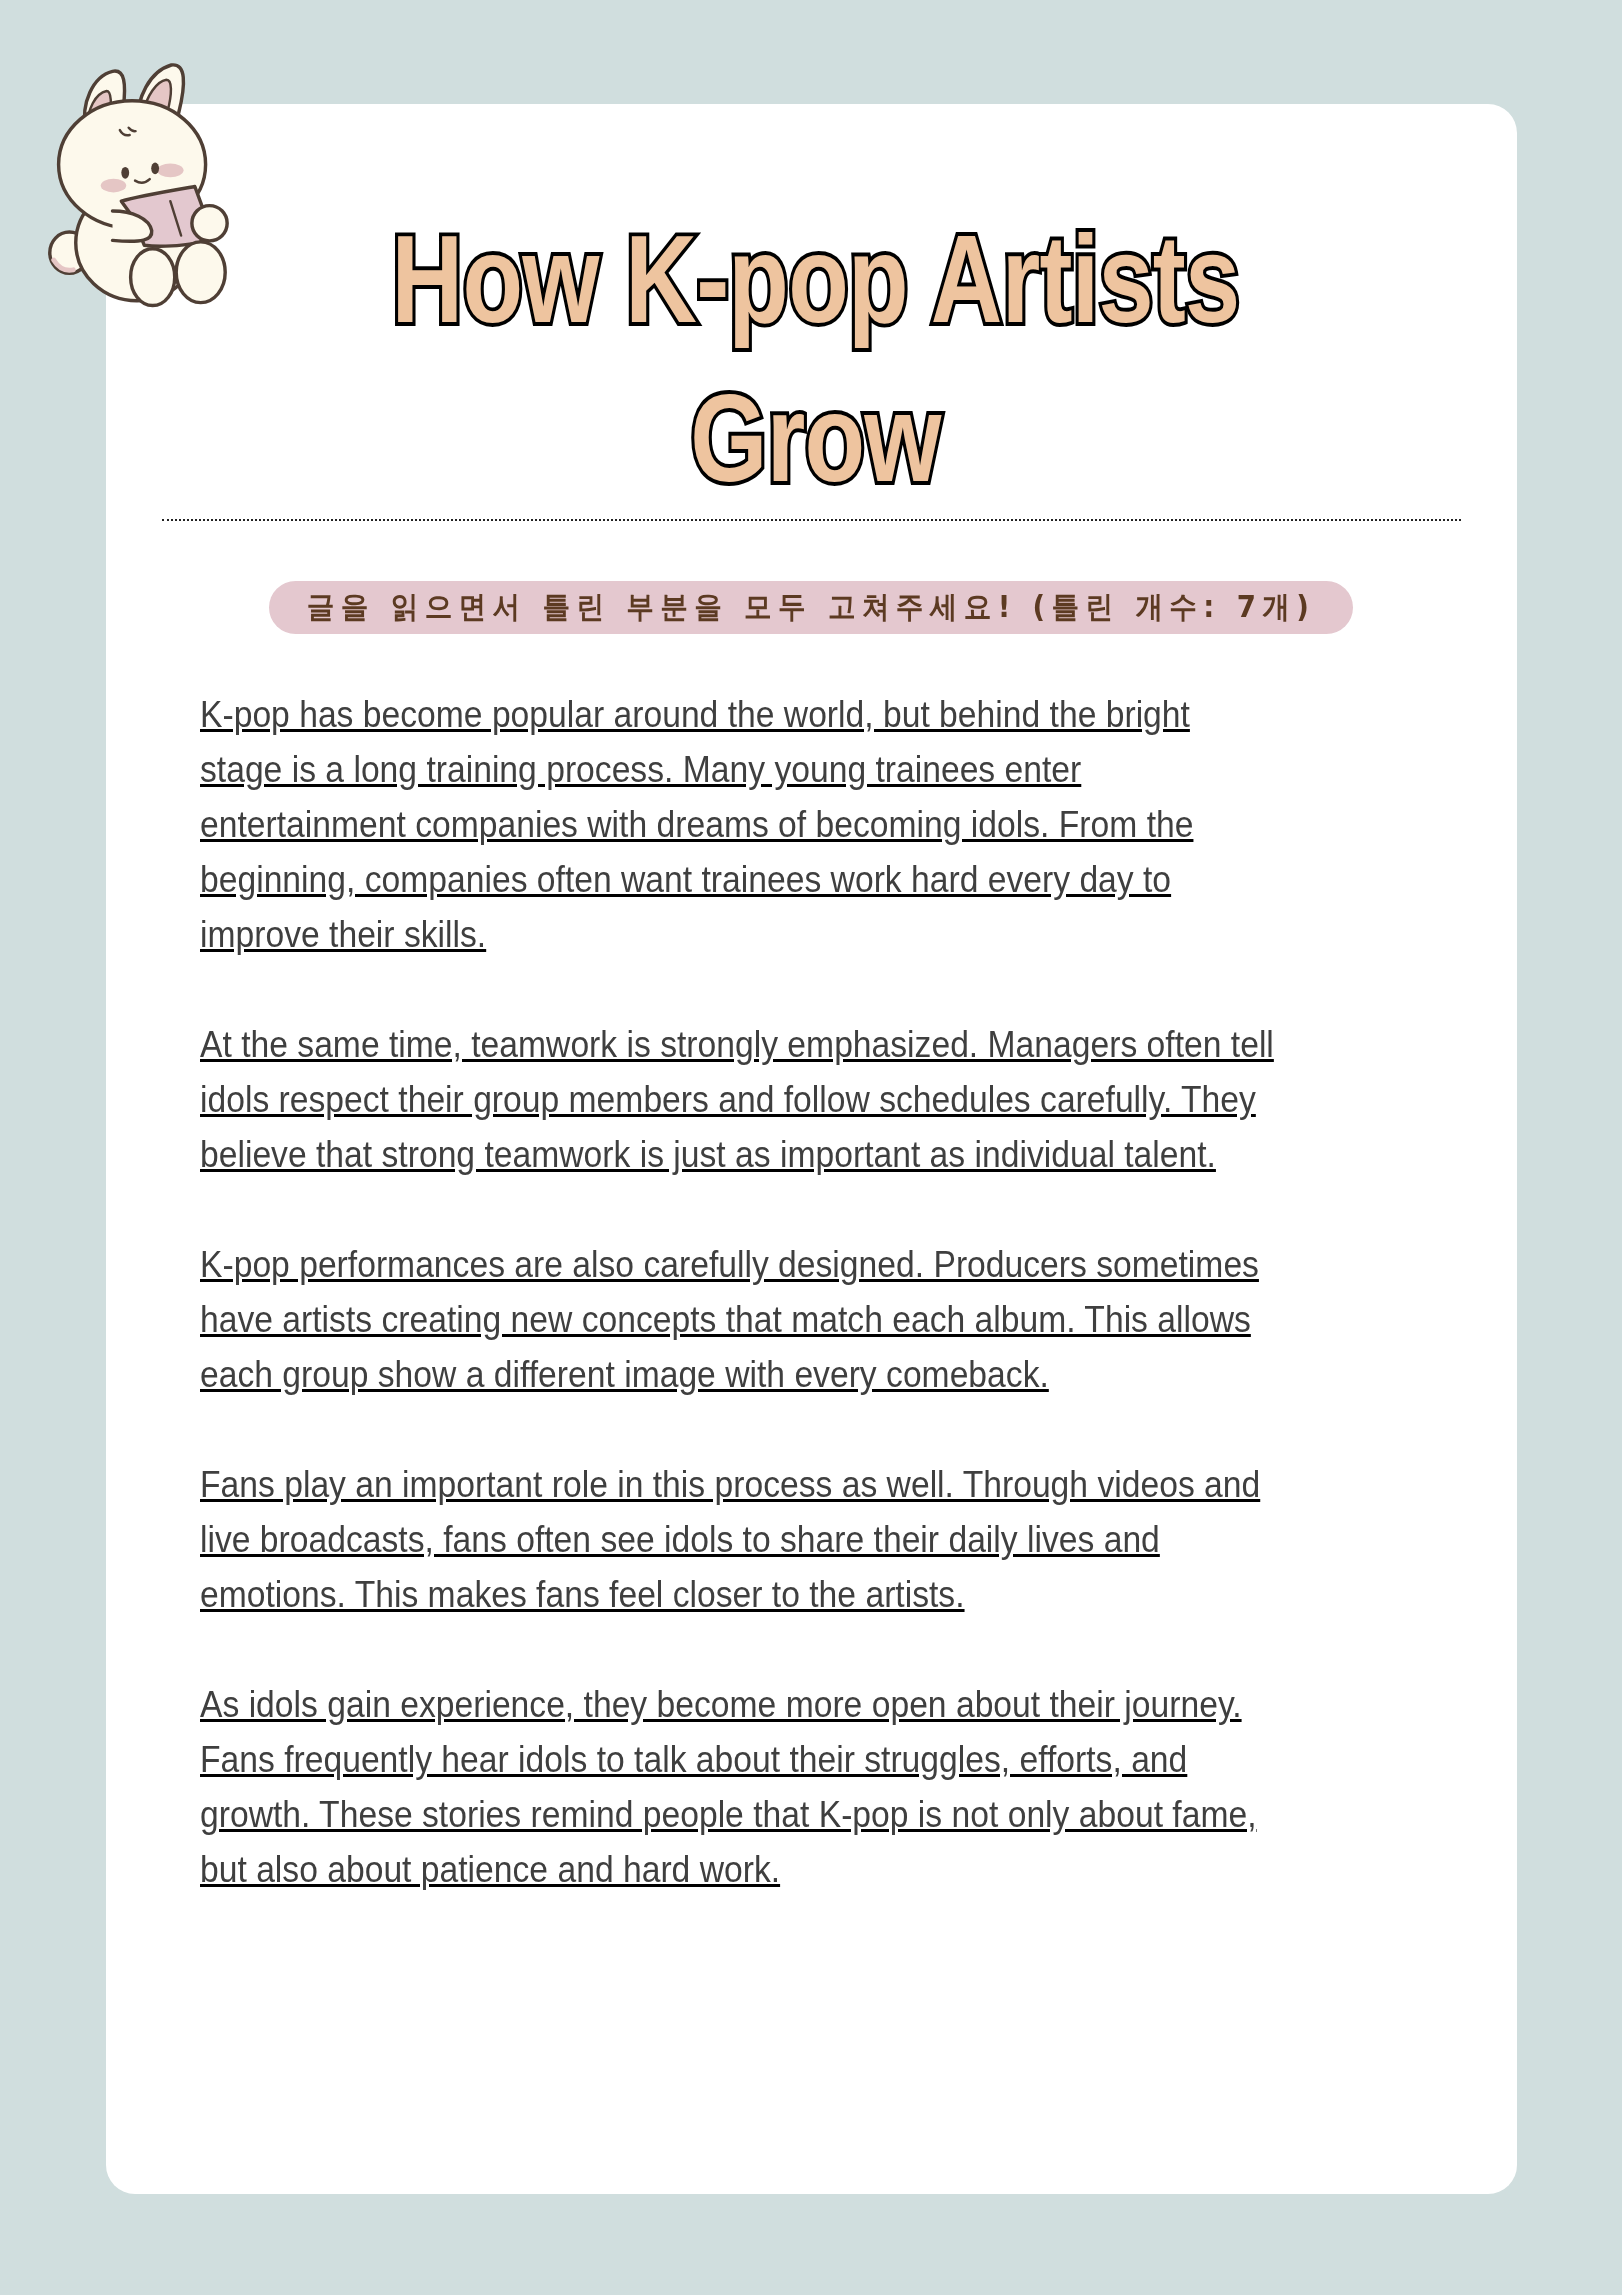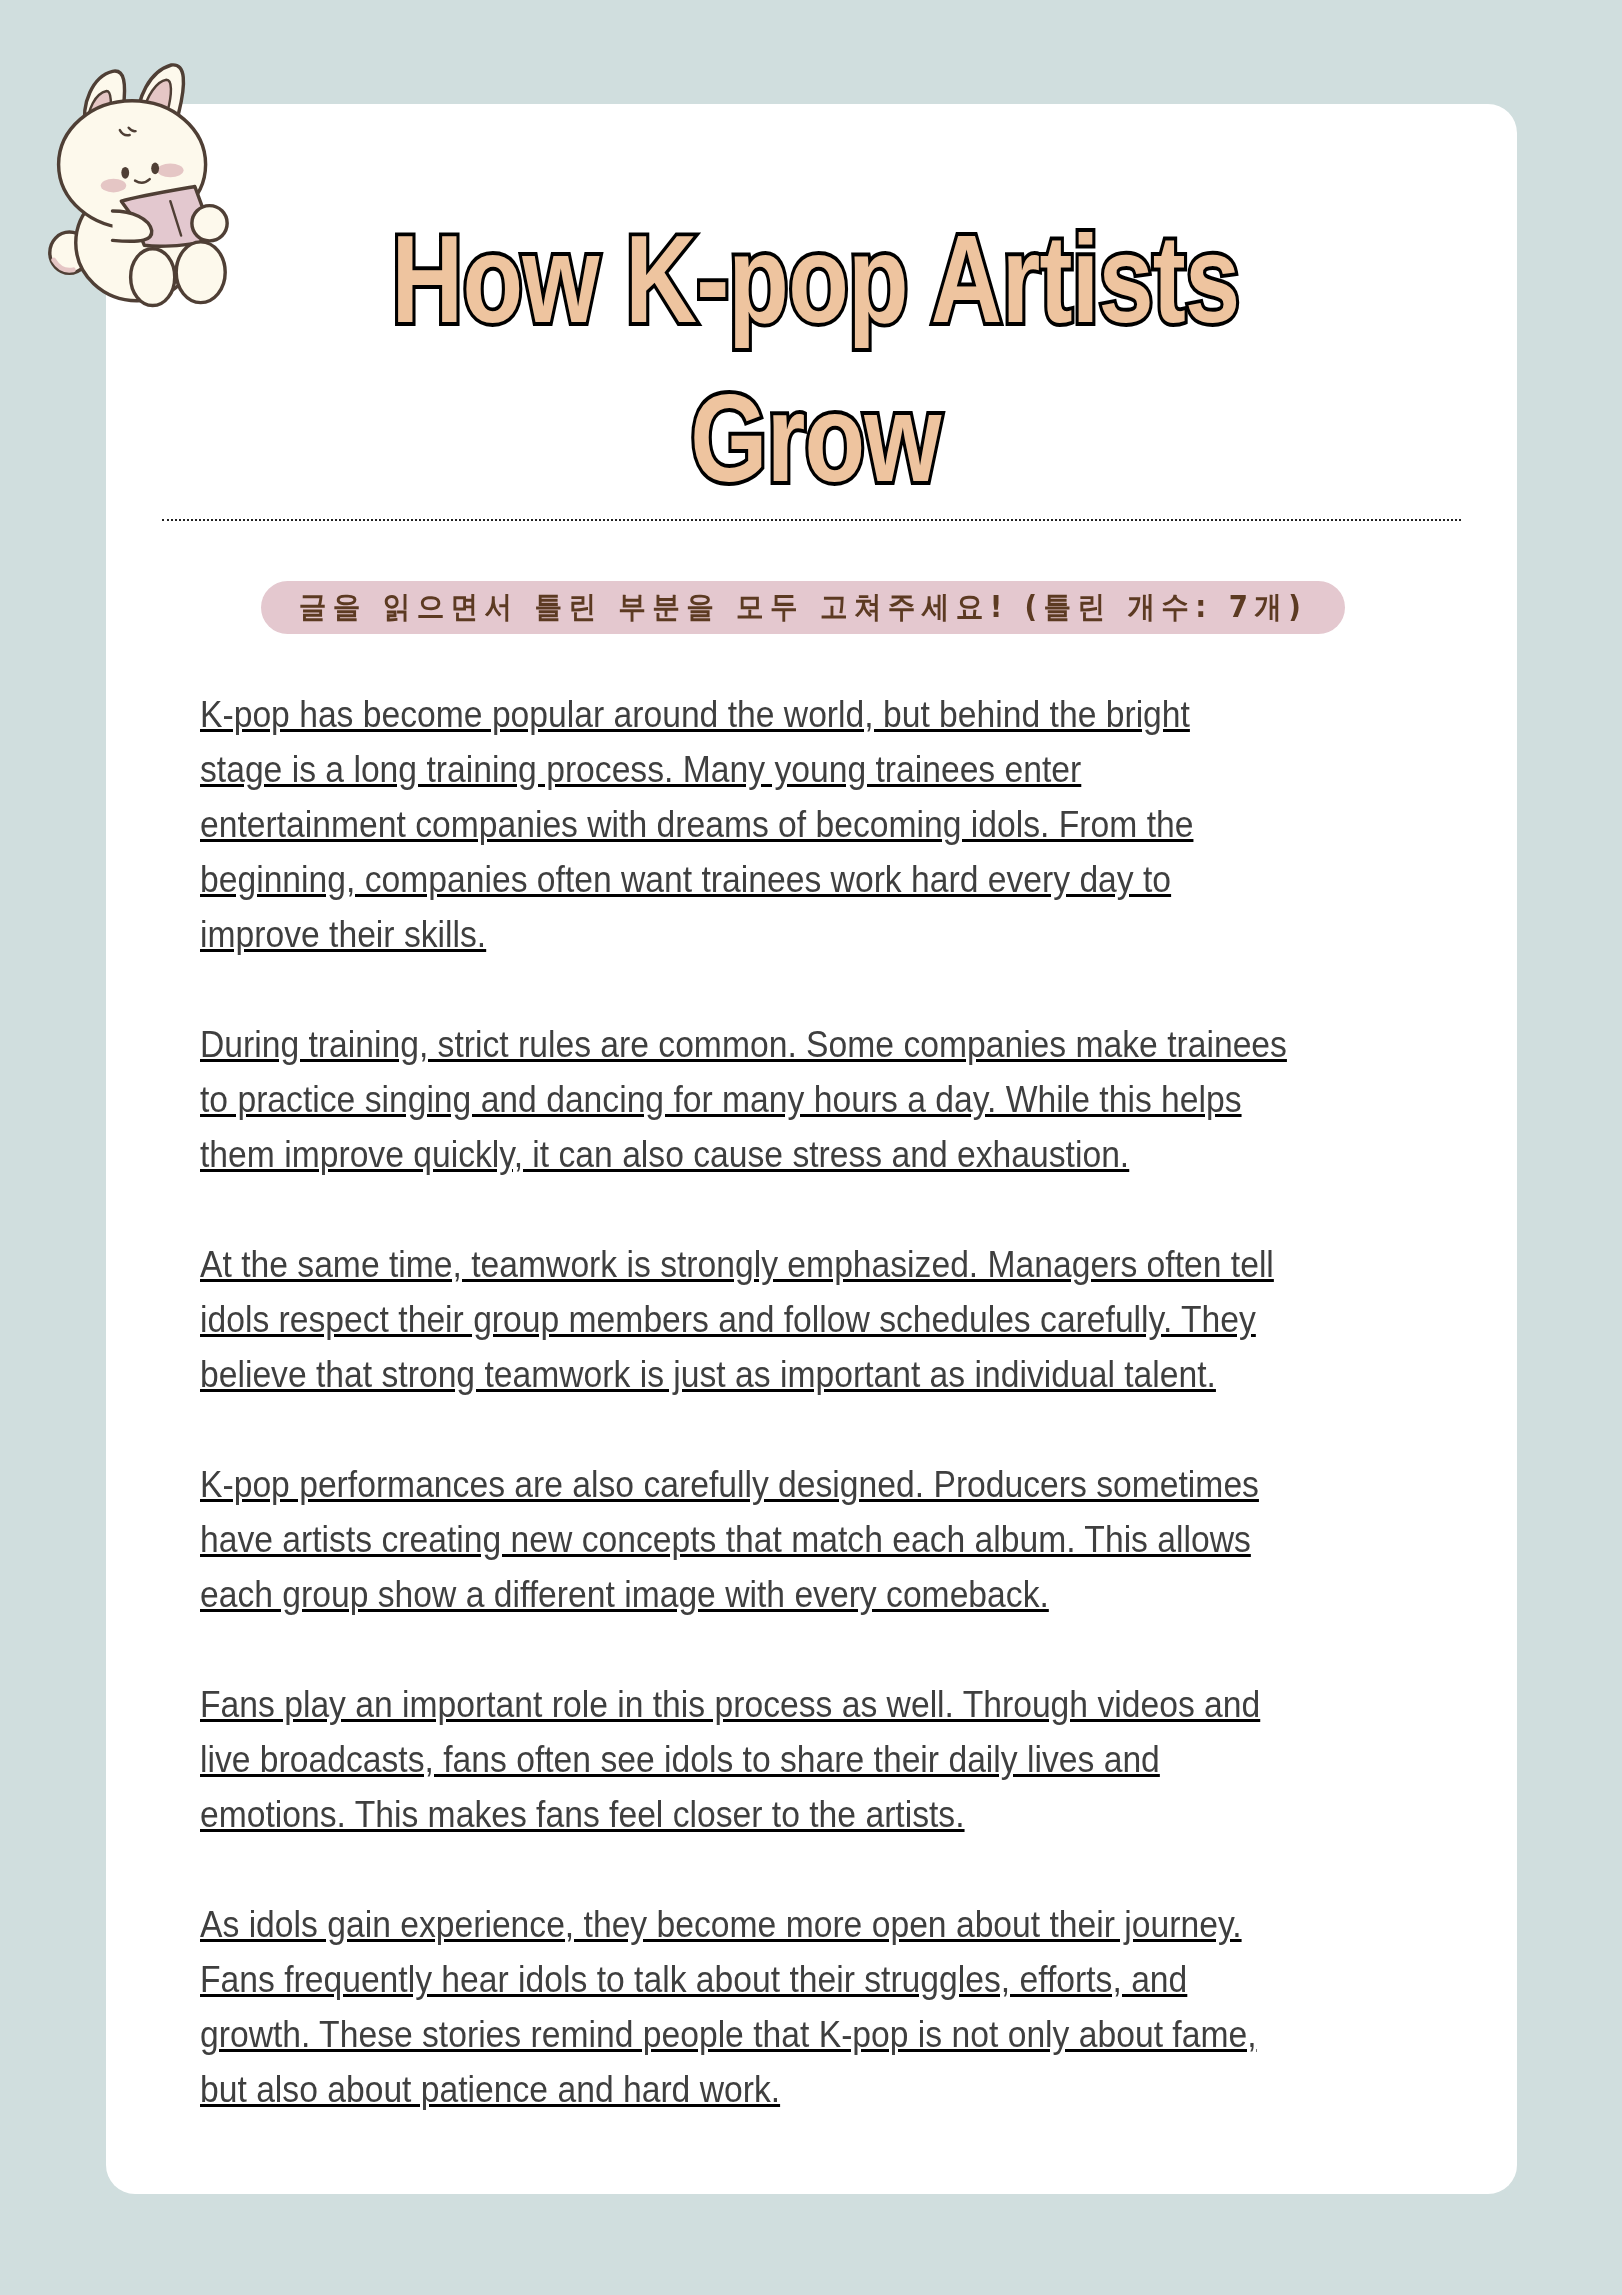--- a/index.html
+++ b/index.html
@@ -56,21 +56,21 @@
     .divider {
       position: absolute;
       left: 162px;
       top: 519px;
       width: 1299px;
       height: 0;
       border-top: 2px dotted #222222;
     }
     .pill {
       position: absolute;
-      left: 261px;
+      left: 269px;
       top: 581px;
       width: 1084px;
       height: 53px;
       border-radius: 27px;
       background: #e4c8cf;
       display: flex;
       align-items: center;
       justify-content: center;
     }
     .pill-text {
@@ -162,25 +162,20 @@
 
 <div class="body-text">
   <p class="para">
     <span class="line">K-pop has become popular around the world, but behind the bright</span>
     <span class="line">stage is a long training process. Many young trainees enter</span>
     <span class="line">entertainment companies with dreams of becoming idols. From the</span>
     <span class="line">beginning, companies often want trainees work hard every day to</span>
     <span class="line">improve their skills.</span>
   </p>
   <p class="para">
-    <span class="line">During training, strict rules are common. Some companies make trainees</span>
-    <span class="line">to practice singing and dancing for many hours a day. While this helps</span>
-    <span class="line">them improve quickly, it can also cause stress and exhaustion.</span>
-  </p>
-  <p class="para">
     <span class="line">At the same time, teamwork is strongly emphasized. Managers often tell</span>
     <span class="line">idols respect their group members and follow schedules carefully. They</span>
     <span class="line">believe that strong teamwork is just as important as individual talent.</span>
   </p>
   <p class="para">
     <span class="line">K-pop performances are also carefully designed. Producers sometimes</span>
     <span class="line">have artists creating new concepts that match each album. This allows</span>
     <span class="line">each group show a different image with every comeback.</span>
   </p>
   <p class="para">

